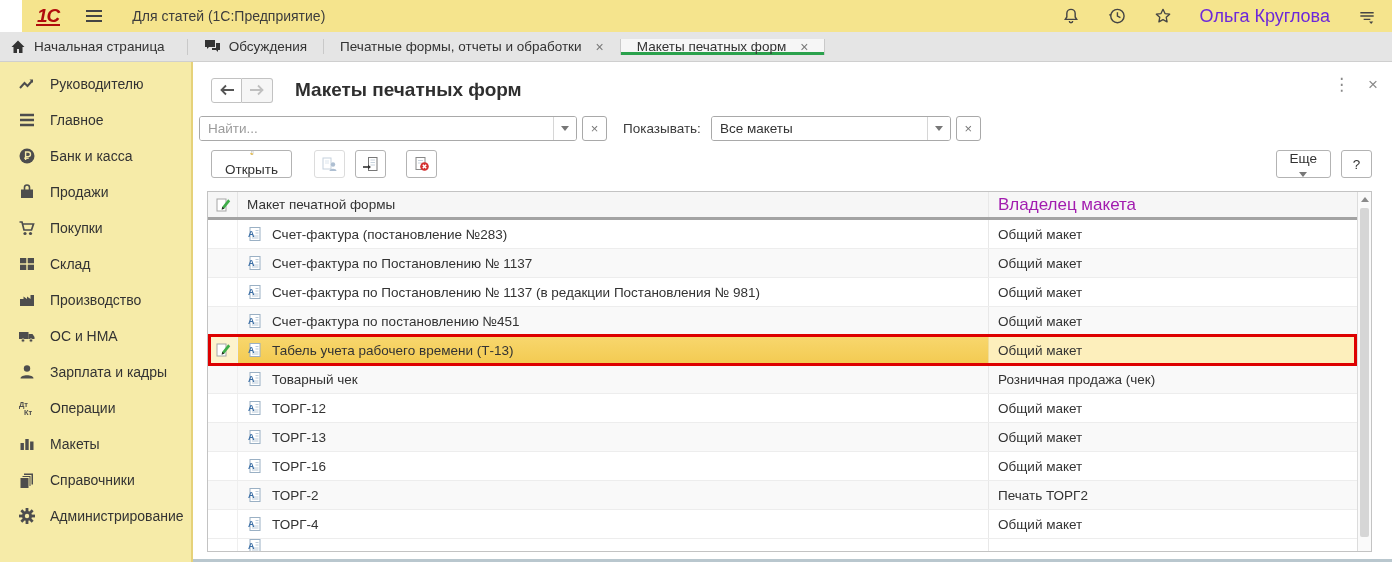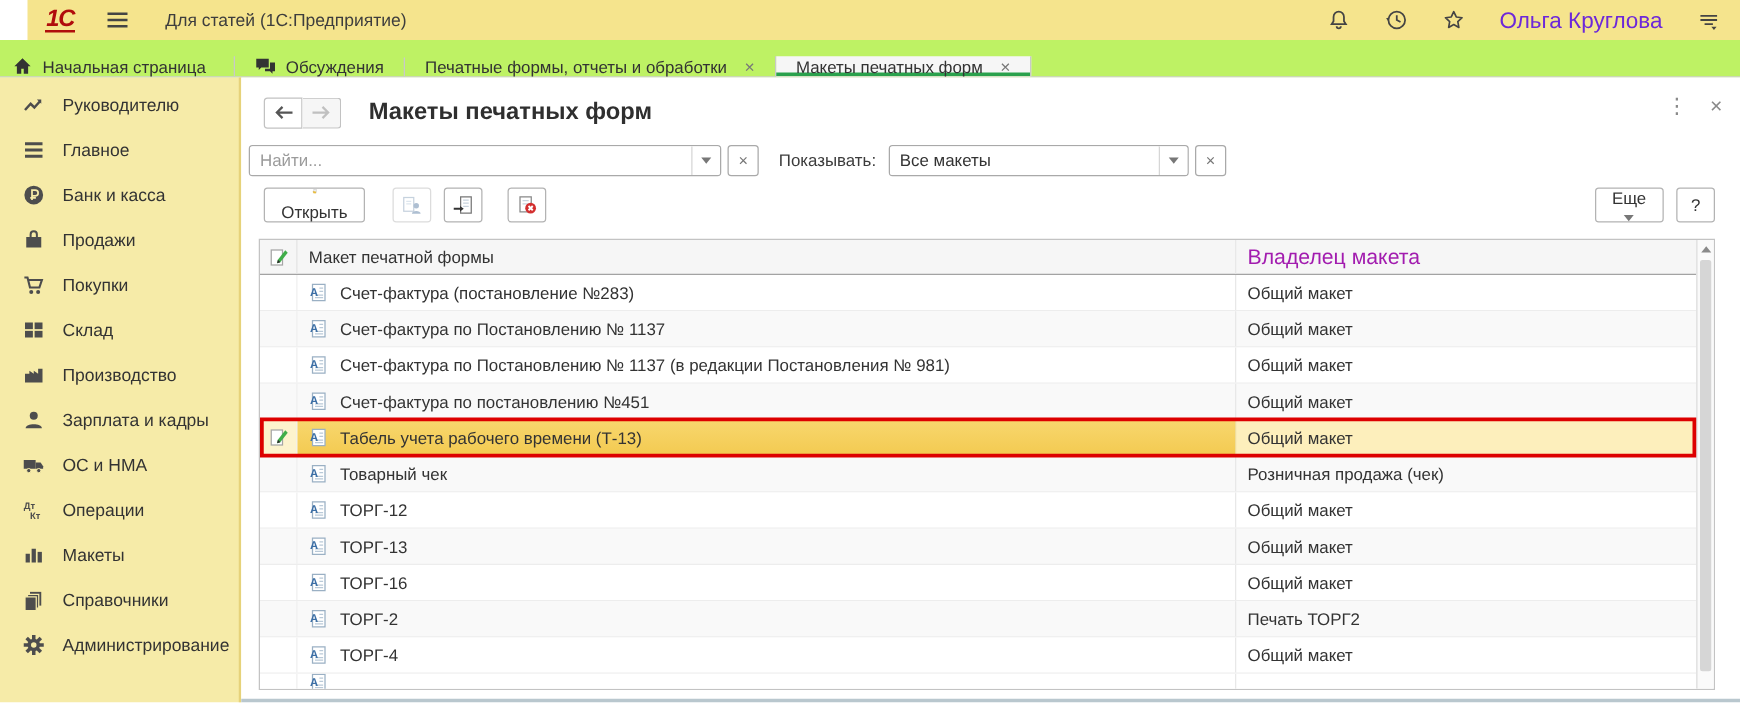--- a/index.html
+++ b/index.html
@@ -18,22 +18,22 @@
   .logo { font-weight:800; font-style:italic; color:#b00c0c; font-size:19px;
     letter-spacing:-1px; border-bottom:2px solid #b00c0c; line-height:17px; padding:0 1px;}
   .burger { margin-left:26px; display:flex; flex-direction:column; gap:3px; cursor:pointer;}
   .burger i { display:block; width:16px; height:2px; background:#444; }
   .app-title { margin-left:30px; font-size:14px; color:#3d3d3d; }
   .topbar-right { margin-left:auto; display:flex; align-items:center; gap:24px; }
   .tb-icon { width:22px; height:22px; display:flex; align-items:center; justify-content:center; cursor:pointer;}
   .user-name { font-size:18px; color:#6d28d9; margin:0 2px; }
 
   
-  .tabbar { height:30px; background:#bef264; border-bottom:1px solid #cfcfcf;
-    display:flex; align-items:flex-end; flex:0 0 auto; }
+  .tabbar { height:30px; background:#e5e5e5; border-bottom:1px solid #cfcfcf;
+    display:flex; align-items:center; flex:0 0 auto; }
   .tab { display:flex; align-items:center; gap:8px; padding:0 16px;
     border-right:1px solid #c9c9c9; font-size:13.5px; color:#333; cursor:pointer; position:relative;}
   .tab .close { color:#787878; font-size:14px; margin-left:6px; cursor:pointer; }
   .tab.active { background:#f6f6f6; box-shadow: inset 0 -3px 0 #2aa14c; }
   .tab.home { padding:0 22px 0 10px; }
 
   
   .main-row { flex:1; display:flex; min-height:0; }
 
   
@@ -79,21 +79,21 @@
   .icon-btn.first { margin-left:22px; }
   .icon-btn.gap { margin-left:10px; }
   .icon-btn.big-gap { margin-left:20px; }
   .icon-btn.disabled { border-color:#dcdcdc; cursor:default; }
   .toolbar .spacer { flex:1; }
   .btn.more { gap:6px; }
 
   
   .table { margin:13px 20px 0 14px; border:1px solid #c3c3c3; height:361px;
     position:relative; padding-right:14px; overflow:hidden; display:flex; flex-direction:column;}
-  .thead { height:28px; background:#f6f6f6; border-bottom:1px solid #a3a3a3;
+  .thead { height:28px; background:#f6f6f6; border-bottom:3px solid #a3a3a3;
     display:flex; flex:0 0 auto; }
   .thead .c-marker { display:flex; align-items:center; justify-content:center; }
   .th-label { display:flex; align-items:center; padding-left:9px; color:#555; font-size:13px; }
   .c-marker { width:30px; flex:0 0 auto; border-right:1px solid #e4e4e4;
     display:flex; align-items:center; justify-content:center; }
   .c-name { flex:0 0 750px; display:flex; align-items:center; gap:9px; padding-left:9px;
     font-size:13.5px; color:#333; min-width:0;}
   .c-owner { flex:1; display:flex; align-items:center; padding-left:9px; border-left:1px solid #e8e8e8;
     font-size:13.5px; color:#333; }
   .tbody { flex:1; min-height:0; }
@@ -234,33 +234,33 @@
         <span>Склад</span>
       </div>
       <div class="side-item">
         <svg width="18" height="18" viewBox="0 0 18 18">
             <path d="M2 15V8h3.5V5.5L9 8V5.5L12.5 8V4H16v11z" fill="#4d4d4d"></path>
           </svg>
         <span>Производство</span>
       </div>
       <div class="side-item">
         <svg width="18" height="18" viewBox="0 0 18 18">
-            <circle cx="9" cy="5.5" r="3.2" fill="#4d4d4d"></circle>
-            <path d="M2.5 15.5c0-4.2 13-4.2 13 0z" fill="#4d4d4d"></path>
-          </svg>
-        <span>Зарплата и кадры</span>
-      </div>
-      <div class="side-item">
-        <svg width="18" height="18" viewBox="0 0 18 18">
             <rect x="1" y="5" width="9.5" height="7" fill="#4d4d4d"></rect>
             <path d="M10.5 7h4l2 3v2h-6z" fill="#4d4d4d"></path>
             <circle cx="5" cy="13.5" r="1.7" fill="#4d4d4d" stroke="#f6eba8" stroke-width="0.8"></circle>
             <circle cx="13" cy="13.5" r="1.7" fill="#4d4d4d" stroke="#f6eba8" stroke-width="0.8"></circle>
           </svg>
         <span>ОС и НМА</span>
+      </div>
+      <div class="side-item">
+        <svg width="18" height="18" viewBox="0 0 18 18">
+            <circle cx="9" cy="5.5" r="3.2" fill="#4d4d4d"></circle>
+            <path d="M2.5 15.5c0-4.2 13-4.2 13 0z" fill="#4d4d4d"></path>
+          </svg>
+        <span>Зарплата и кадры</span>
       </div>
       <div class="side-item">
         <svg width="18" height="18" viewBox="0 0 18 18">
             <text x="1" y="8" font-size="7.5" font-weight="bold" fill="#4d4d4d" font-family="Liberation Sans, sans-serif">Дт</text>
             <text x="6" y="16" font-size="7.5" font-weight="bold" fill="#4d4d4d" font-family="Liberation Sans, sans-serif">Кт</text>
           </svg>
         <span>Операции</span>
       </div>
       <div class="side-item">
         <svg width="18" height="18" viewBox="0 0 18 18">

